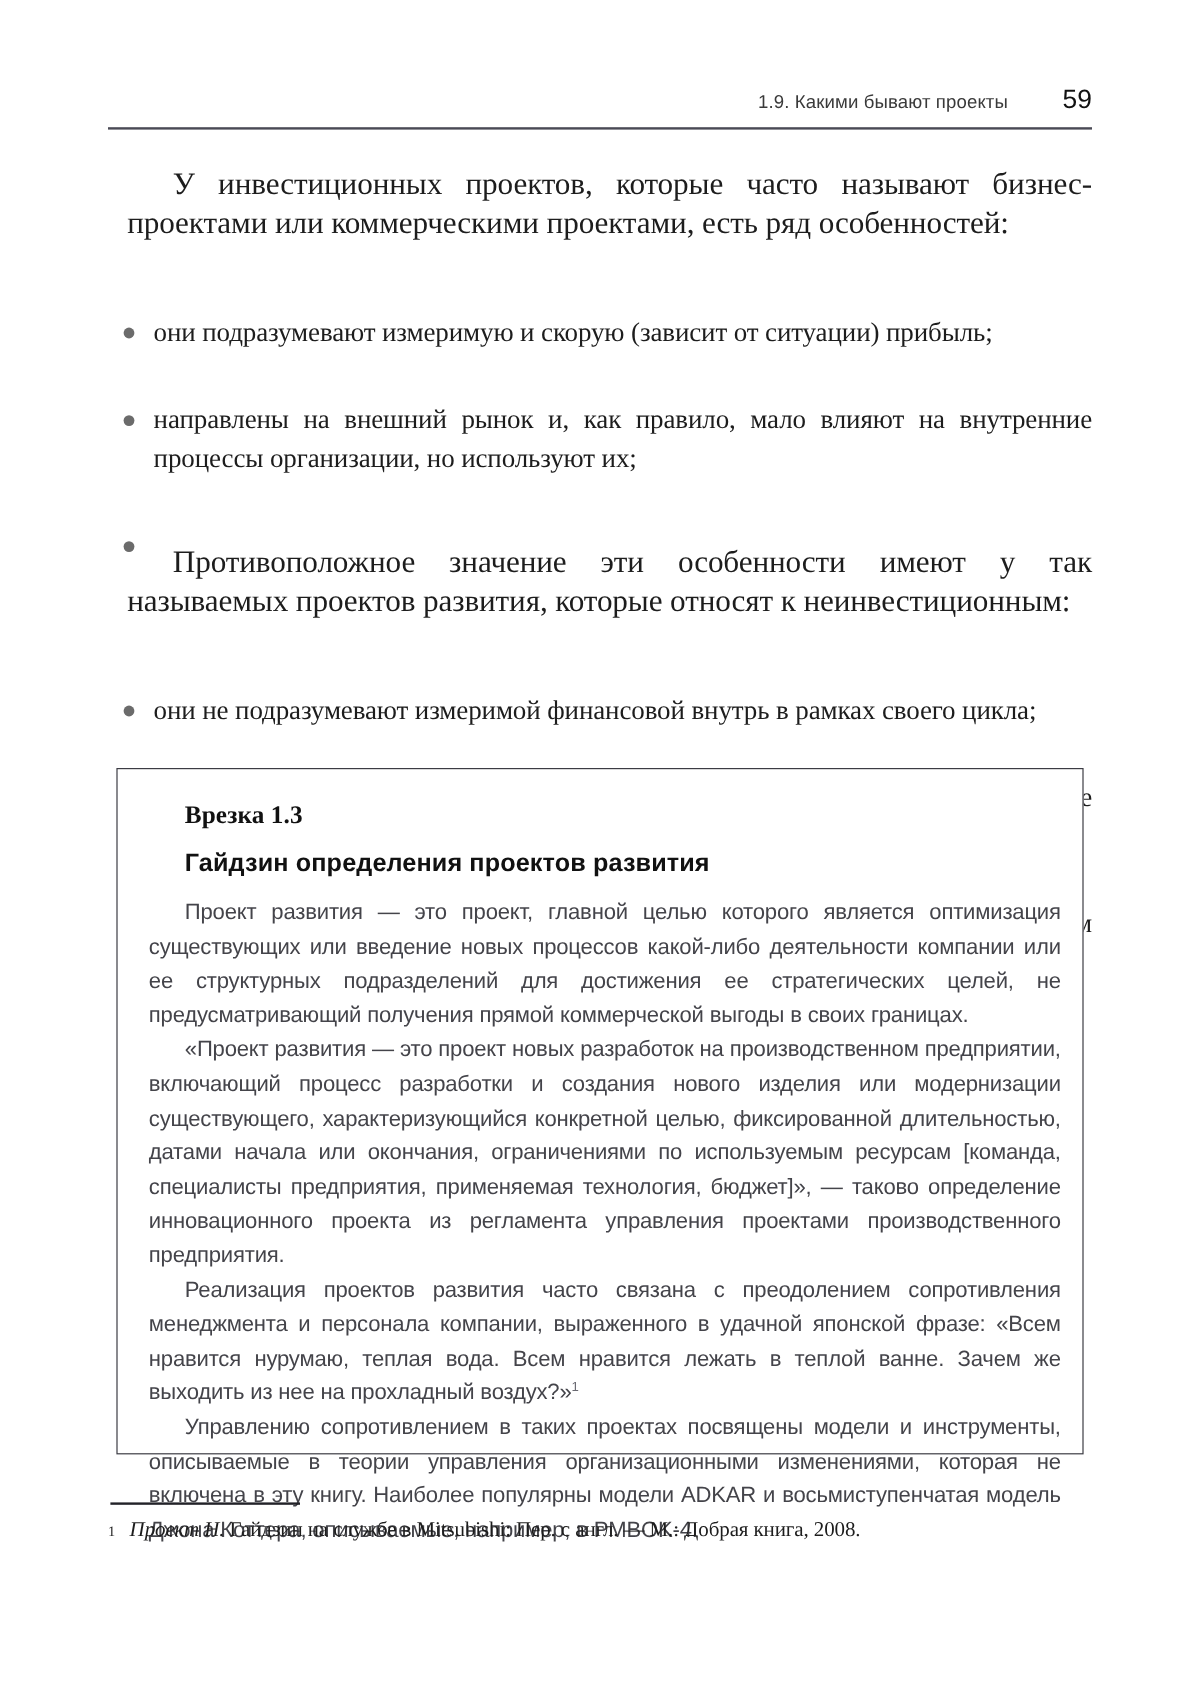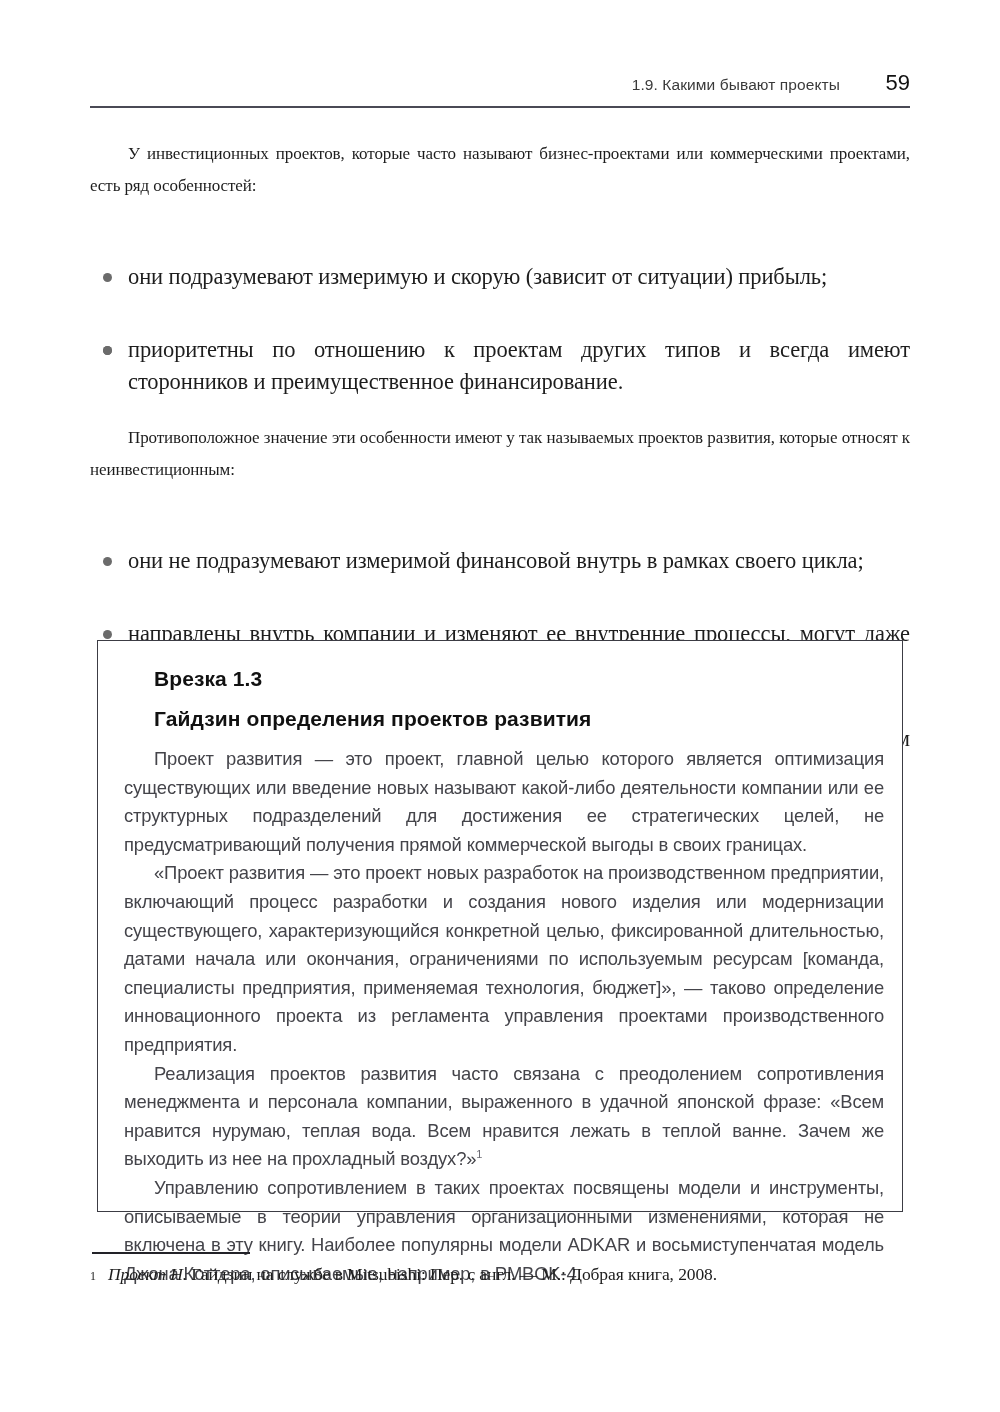--- a/index.html
+++ b/index.html
@@ -59,22 +59,22 @@
   }
 
   
   .body-area {
     position: absolute;
     left: 90px;
     top: 138px;
     width: 820px;
   }
   p.para {
-    margin: 0 0 4px 0;
-    font-size: 17px;
+    margin: 0 0 4px 16px;
+    font-size: 26px;
     line-height: 32px;
     text-align: justify;
     text-indent: 38px;
     color: #1d1d1d;
     letter-spacing: -0.1px;
   }
   ul.bullets {
     list-style: none;
     margin: 10px 0 10px 0;
     padding: 0;
@@ -112,21 +112,21 @@
     height: 572px;
     box-sizing: border-box;
     border: 1.6px solid #3c3c44;
     background: #ffffff;
   }
   .callout-inner {
     padding: 26px 30px 18px 56px;
     box-sizing: border-box;
   }
   .callout-kicker {
-    font-family: Liberation Sans, sans-serif;
+    font-family: Liberation Serif, serif;
     font-size: 21px;
     font-weight: bold;
     color: #111111;
     margin: 0 0 16px 0;
     letter-spacing: 0.1px;
   }
   .callout-title {
     font-family: "Liberation Sans", "DejaVu Sans", sans-serif;
     font-size: 21px;
     font-weight: bold;
@@ -202,24 +202,24 @@
 
     <div class="gap-1"></div>
 
     <ul class="bullets">
       <li>
         <span class="bullet-dot"></span>
         <span>они подразумевают измеримую и скорую (зависит от ситуации) прибыль;</span>
       </li>
       <li>
         <span class="bullet-dot"></span>
-      </li>
-      <li>
-        <span class="bullet-dot"></span>
-        <span>приоритетны по отношению к проектам других типов и всегда имеют сторонников и преимущественное финансирование.</span>
+        <span>направлены на внешний рынок и, как правило, мало влияют на внутренние процессы организации, но используют их;</span>
+      </li>
+      <li>
+        <span class="bullet-dot"></span>
       </li>
     </ul>
 
     <div class="gap-2"></div>
 
     <p class="para">Противоположное значение эти особенности имеют у так называемых проектов развития, которые относят к неинвестиционным:</p>
 
     <div class="gap-1"></div>
 
     <ul class="bullets">
@@ -236,21 +236,21 @@
         <span>вторичны по отношению к бизнес-проектам и часто имеют противников, многим кажутся лишней тратой времени.</span>
       </li>
     </ul>
   </div>
 
   <div class="callout">
     <div class="callout-inner">
       <div class="callout-kicker">Врезка 1.3</div>
       <div class="callout-title">Гайдзин определения проектов развития</div>
       <div class="callout-body">
-        <p class="callout-para">Проект развития — это проект, главной целью которого является оптимизация существующих или введение новых называют какой-либо деятельности компании или ее структурных подразделений для достижения ее стратегических целей, не предусматривающий получения прямой коммерческой выгоды в своих границах.</p>
+        <p class="callout-para">Проект развития — это проект, главной целью которого является оптимизация существующих или введение новых процессов какой-либо деятельности компании или ее структурных подразделений для достижения ее стратегических целей, не предусматривающий получения прямой коммерческой выгоды в своих границах.</p>
         <p class="callout-para">«Проект развития — это проект новых разработок на производственном предприятии, включающий процесс разработки и создания нового изделия или модернизации существующего, характеризующийся конкретной целью, фиксированной длительностью, датами начала или окончания, ограничениями по используемым ресурсам [команда, специалисты предприятия, применяемая технология, бюджет]», — таково определение инновационного проекта из регламента управления проектами производственного предприятия.</p>
         <p class="callout-para"><span>Реализация проектов развития часто связана с преодолением сопротивления менеджмента и персонала компании, выраженного в удачной японской фразе: «Всем нравится нурумаю, теплая вода. Всем нравится лежать в теплой ванне. Зачем же выходить из нее на прохладный воздух?»</span><sup class="fn-ref">1</sup></p>
         <p class="callout-para">Управлению сопротивлением в таких проектах посвящены модели и инструменты, описываемые в теории управления организационными изменениями, которая не включена в эту книгу. Наиболее популярны модели ADKAR и восьмиступенчатая модель Джона Коттера, описываемые, например, в PMBOK-4.</p>
       </div>
     </div>
   </div>
 
   <div class="footnote-rule"></div>
   <div class="footnote">
     <span class="footnote-marker">1</span>

